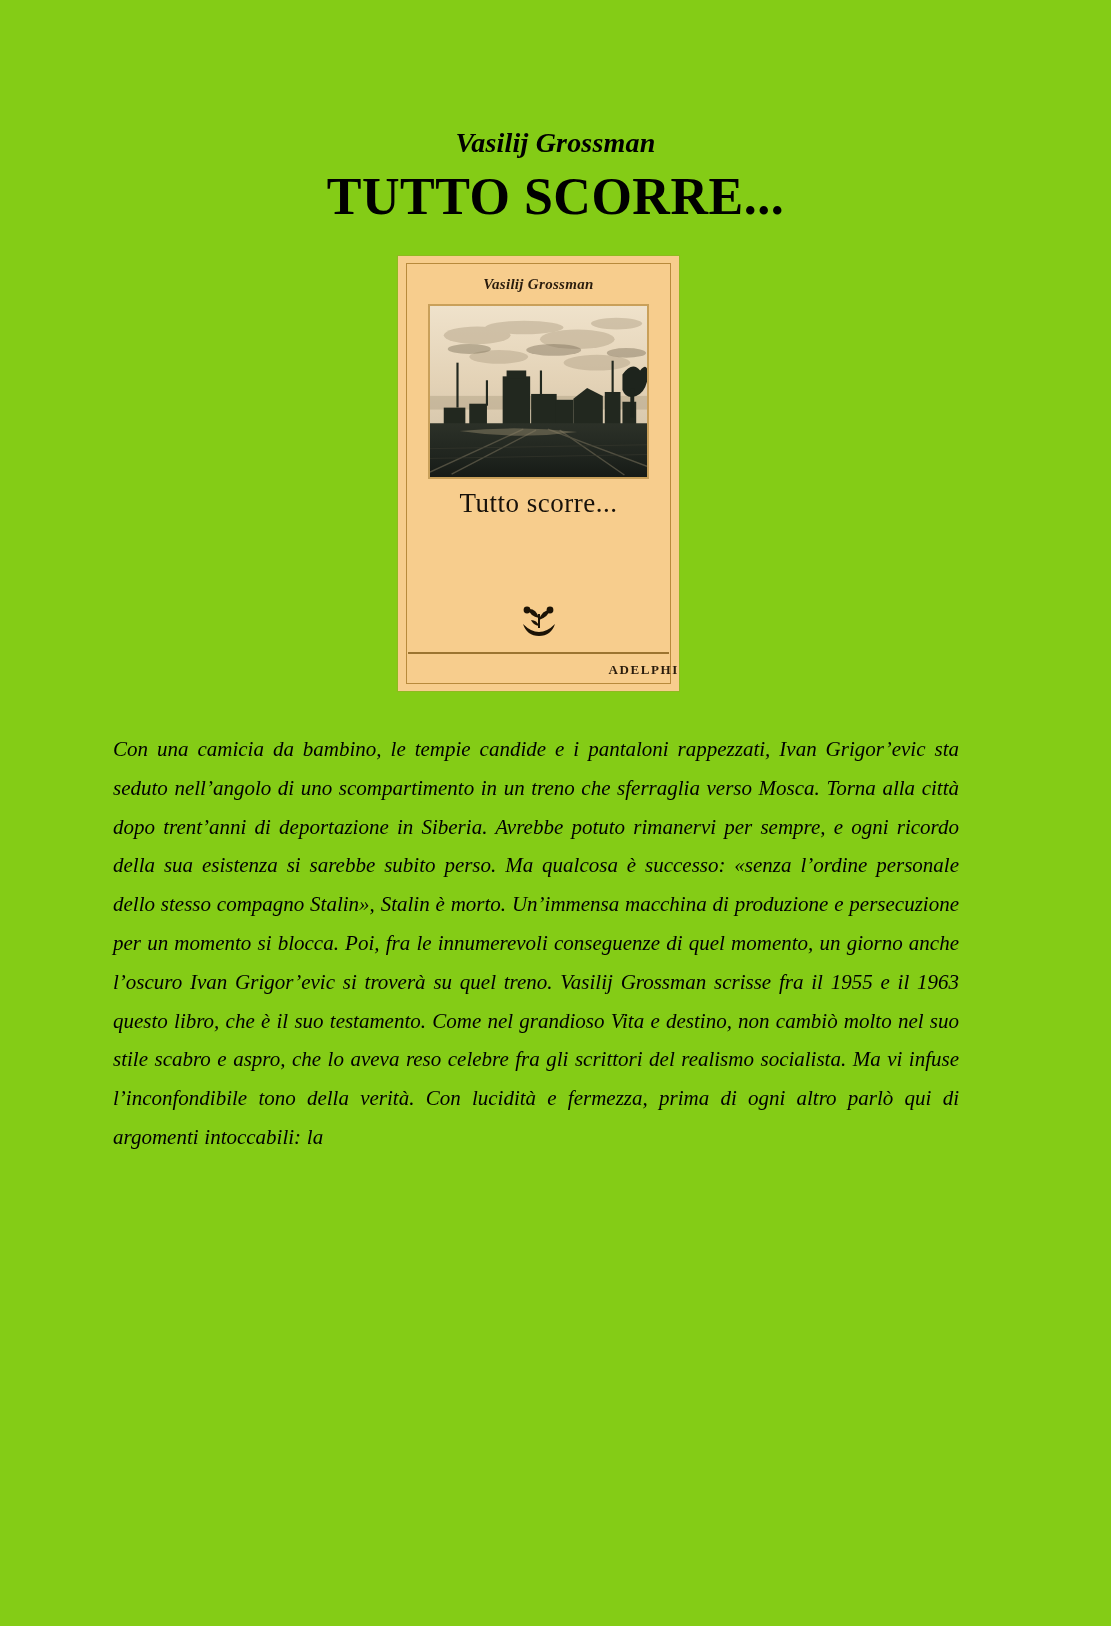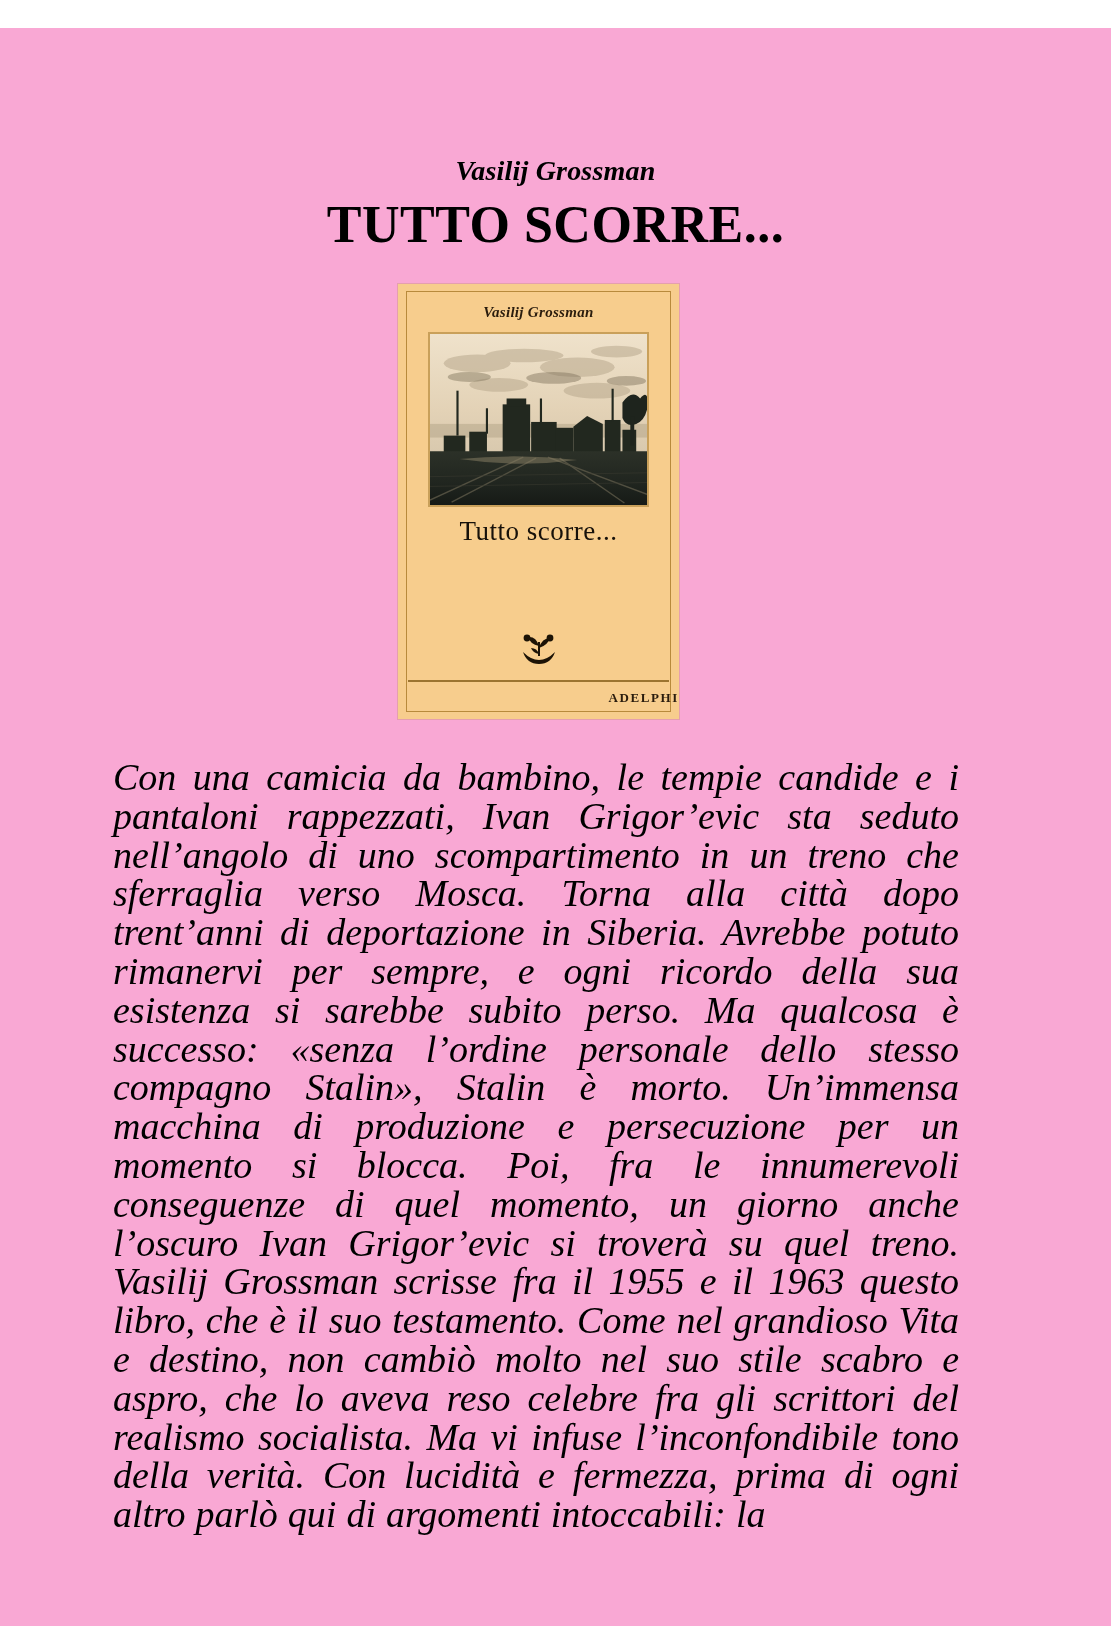--- a/index.html
+++ b/index.html
@@ -11,22 +11,21 @@
     width: 1111px;
     height: 1626px;
     position: relative;
     font-family: "Liberation Serif", "DejaVu Serif", serif;
     overflow: hidden;
   }
 
   .page {
     position: absolute;
     inset: 0;
-    background: #f9a8d4;
-    margin-top: 28px;
+    background: #84cc16;
   }
 
   
   .header {
     position: absolute;
     top: 128px;
     left: 0;
     right: 0;
     text-align: center;
   }
@@ -143,21 +142,21 @@
   }
 
   
   .blurb {
     position: absolute;
     top: 730px;
     left: 113px;
     width: 846px;
     font-family: "Liberation Serif", "DejaVu Serif", serif;
     font-style: italic;
-    font-size: 38px;
+    font-size: 21px;
     line-height: 38.8px;
     color: #000000;
     text-align: justify;
     text-justify: inter-word;
     hyphens: none;
     word-spacing: 0.5px;
   }
 </style>
 </head>
 <body>

